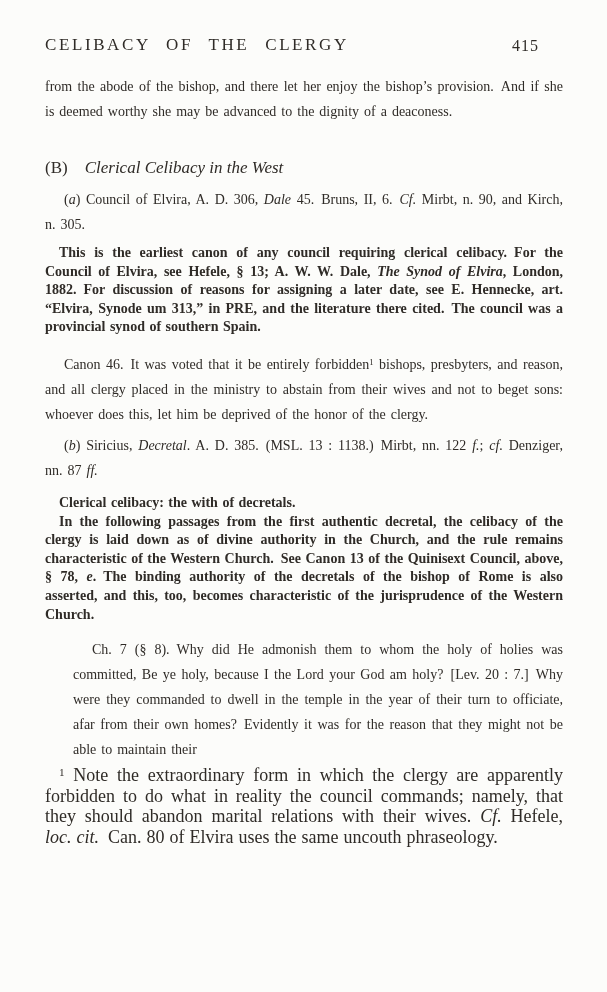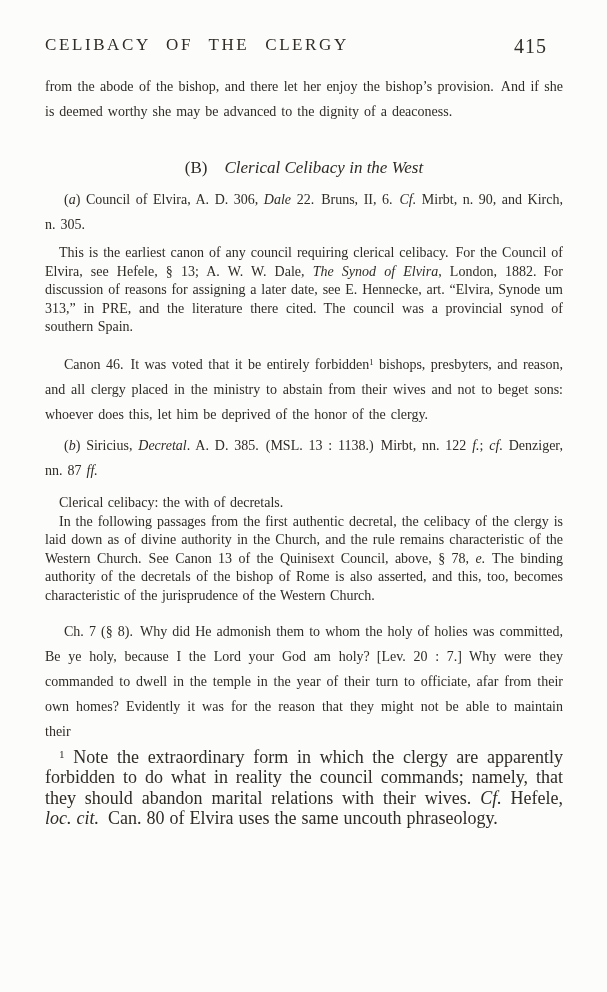--- a/index.html
+++ b/index.html
@@ -25,53 +25,53 @@
     position: relative;
     text-align: left;
     font-size: 17px;
     letter-spacing: 2.6px;
     word-spacing: 9px;
     margin: 0 0 18px 0;
     line-height: 22px;
   }
   .page-number {
     position: absolute;
-    right: 16px;
+    right: 24px;
     top: 1px;
     letter-spacing: 1px;
     word-spacing: normal;
-    font-size: 20px;
+    font-size: 16px;
   }
   p { margin: 0; }
   .para {
     text-align: justify;
     font-size: 14px;
     line-height: 25px;
     word-spacing: 1.5px;
   }
   .indent { text-indent: 19px; }
   .heading-center {
-    text-align: center;
     font-size: 17px;
     line-height: 25px;
     margin-top: 31px;
     margin-bottom: 7px;
   }
   .small-print {
     text-align: justify;
     font-size: 14px;
     line-height: 18.6px;
     word-spacing: 1px;
+    font-weight: bold;
   }
   .small-print.indent { text-indent: 14px; }
   .mt-sp1 { margin-top: 7px; }
   .mt-canon { margin-top: 15px; }
   .mt-pb { margin-top: 6px; }
   .mt-sp2 { margin-top: 11px; }
-  .mt-ch7 { margin-top: 13px; }
+  .mt-ch7 { margin-top: 13px; margin-left: 28px; }
   .footnote {
     text-align: justify;
     font-size: 18px;
     line-height: 20.5px;
     word-spacing: 0.5px;
     margin-top: 3px;
   }
   .footnote.indent { text-indent: 14px; }
   i { font-style: italic; }
   sup.fnmark {
@@ -89,21 +89,21 @@
 
   <div class="running-header">
     <span>CELIBACY OF THE CLERGY</span>
     <span class="page-number">415</span>
   </div>
 
   <p class="para"><span>from the abode of the bishop, and there let her enjoy the bishop’s provision. And if she is deemed worthy she may be advanced to the dignity of a deaconess.</span></p>
 
   <p class="heading-center"><span>(B)  </span><i>Clerical Celibacy in the West</i></p>
 
-  <p class="para indent"><span>(</span><i>a</i><span>) Council of Elvira, A. D. 306, </span><i>Dale</i><span> 22. Bruns, II, 6. </span><i>Cf.</i><span> Mirbt, n. 90, and Kirch, n. 305.</span></p>
+  <p class="para indent"><span>(</span><i>a</i><span>) Council of Elvira, A. D. 306, </span><i>Dale</i><span> 45. Bruns, II, 6. </span><i>Cf.</i><span> Mirbt, n. 90, and Kirch, n. 305.</span></p>
 
   <p class="small-print indent mt-sp1"><span>This is the earliest canon of any council requiring clerical celibacy. For the Council of Elvira, see Hefele, § 13; A. W. W. Dale, </span><i>The Synod of Elvira</i><span>, London, 1882. For discussion of reasons for assigning a later date, see E. Hennecke, art. “Elvira, Synode um 313,” in PRE, and the literature there cited. The council was a provincial synod of southern Spain.</span></p>
 
   <p class="para indent mt-canon"><span>Canon 46. It was voted that it be entirely forbidden</span><sup class="fnmark">1</sup><span> bishops, presbyters, and reason, and all clergy placed in the ministry to abstain from their wives and not to beget sons: whoever does this, let him be deprived of the honor of the clergy.</span></p>
 
   <p class="para indent mt-pb"><span>(</span><i>b</i><span>) Siricius, </span><i>Decretal</i><span>. A. D. 385. (MSL. 13 : 1138.) Mirbt, nn. 122 </span><i>f.</i><span>; </span><i>cf.</i><span> Denziger, nn. 87 </span><i>ff.</i></p>
 
   <p class="small-print indent mt-sp2"><span>Clerical celibacy: the with of decretals.</span></p>
 
   <p class="small-print indent"><span>In the following passages from the first authentic decretal, the celibacy of the clergy is laid down as of divine authority in the Church, and the rule remains characteristic of the Western Church. See Canon 13 of the Quinisext Council, above, § 78, </span><i>e</i><span>. The binding authority of the decretals of the bishop of Rome is also asserted, and this, too, becomes characteristic of the jurisprudence of the Western Church.</span></p>

